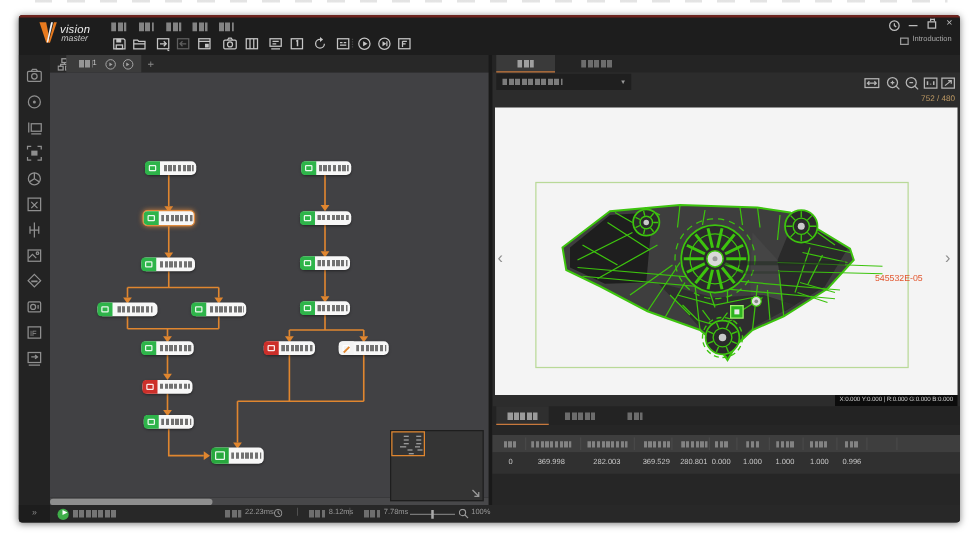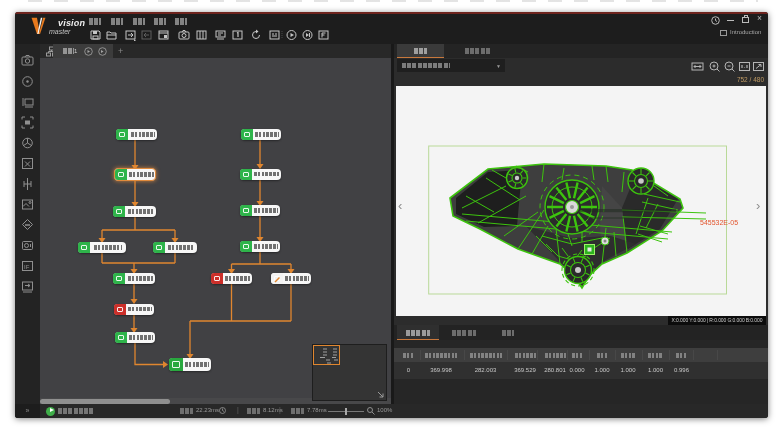--- a/index.html
+++ b/index.html
@@ -30,21 +30,21 @@
 <div id="page">
 <div class="a" style="left:28px;top:0;width:730px;height:2px;background:repeating-linear-gradient(90deg,#d8d8d8 0 14px,rgba(0,0,0,0) 14px 26px);opacity:.7"></div>
 <div id="win">
 <div class="a" id="topline"></div>
 
 <svg class="a" style="left:15px;top:4px" width="17" height="23" viewBox="0 0 22 27">
 <path d="M2,1 L9,22 L13,22 L9,1 Z" fill="#e87a1e"></path>
 <path d="M16,1 L11,22 L9.5,22 L14,1 Z" fill="#f5f5f5"></path>
 <path d="M20,1 L13,22 L11.5,22 L17,1 Z" fill="#e87a1e"></path>
 </svg>
-<div class="a" style="left:43px;top:6px;font-size:9px;font-weight:bold;font-style:italic;color:#ededed;letter-spacing:.2px">vision</div>
+<div class="a" style="left:33px;top:6px;font-size:9px;font-weight:normal;font-style:italic;color:#ededed;letter-spacing:.2px">vision</div>
 <div class="a" style="left:34px;top:16px;font-size:7px;font-style:italic;color:#c5c5c5">master</div>
 
 <span class="a zh menu" style="left:74px;width:12px"></span>
 <span class="a zh menu" style="left:96px;width:12px"></span>
 <span class="a zh menu" style="left:118px;width:12px"></span>
 <span class="a zh menu" style="left:139px;width:12px"></span>
 <span class="a zh menu" style="left:160px;width:12px"></span>
 
 <svg class="a" style="left:696px;top:4px" width="9" height="9" viewBox="0 0 9 9" fill="none" stroke="#bbb" stroke-width="1">
         <circle cx="4.5" cy="4.5" r="3.8"></circle>

